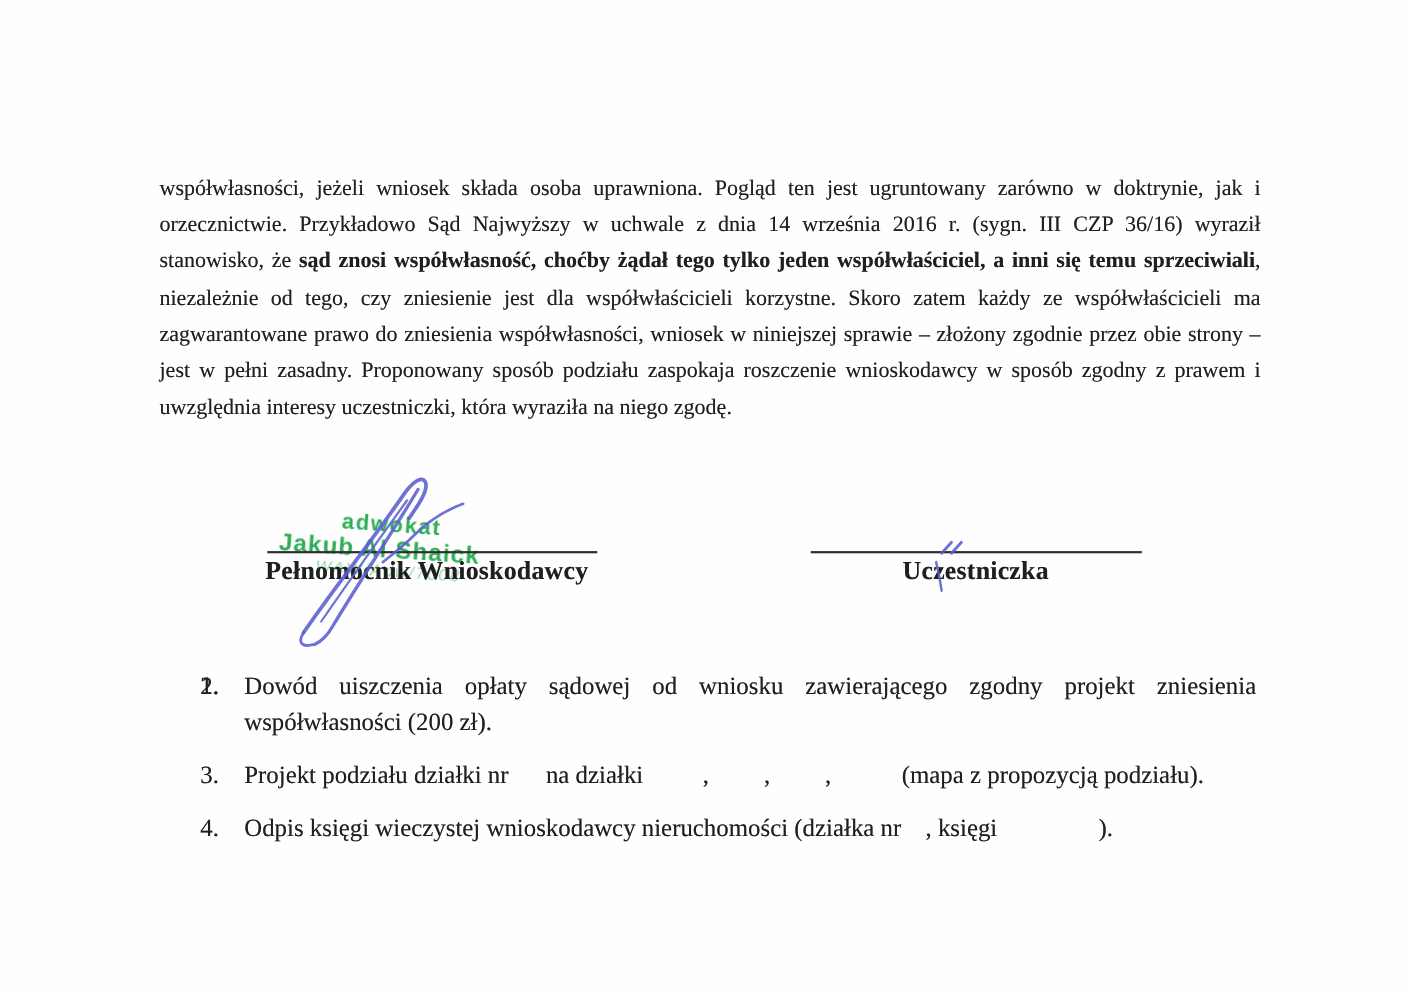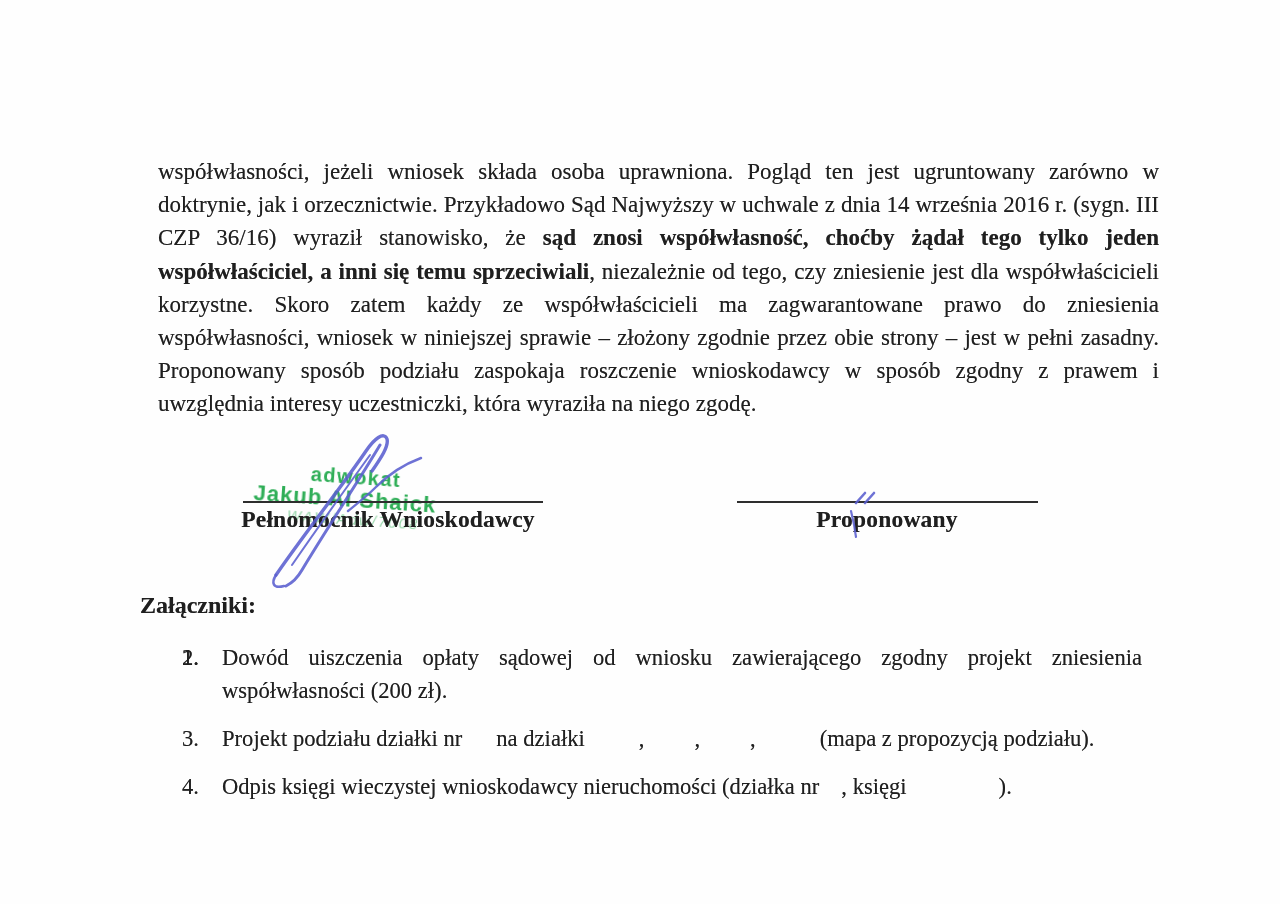--- a/index.html
+++ b/index.html
@@ -10,22 +10,22 @@
   html,body{margin:0;padding:0;background:#ffffff;}
   body{
     width:1280px;height:904px;position:relative;overflow:hidden;
     font-family:"Liberation Serif","DejaVu Serif",serif;
     color:var(--ink);
   }
   .page{position:absolute;inset:0;background:#fefefe;}
 
   
   .main-paragraph{
-    position:absolute;left:158px;top:155px;width:1001px;
-    font-size:23px;line-height:33.2px;text-align:justify;
+    position:absolute;left:145px;top:155px;width:1001px;
+    font-size:20px;line-height:33.2px;text-align:justify;
     color:var(--ink);
     text-shadow:0 0 0.5px rgba(25,25,25,.55);
   }
   .main-paragraph .b{font-weight:700;}
 
   
   .sig-line{
     position:absolute;height:2px;background:#2e2e2e;top:501px;
   }
   .sig-line.left{left:243px;width:300px;}
@@ -79,38 +79,37 @@
   <div class="stamp">
     <div class="s1">adwokat</div>
     <div class="s2">Jakub Al Shaick</div>
     <div class="s3">WAW/Adw/7008</div>
   </div>
 
   <div class="sig-line left"></div>
   <div class="sig-line right"></div>
 
   <div class="sig-label left">Pełnomocnik Wnioskodawcy</div>
-  <div class="sig-label right">Proponowany</div>
+  <div class="sig-label right">Uczestniczka</div>
 
   <svg class="pen-svg" style="left:240px;top:425px;" width="260" height="175" viewBox="0 0 260 175">
     <path d="M 36 150 C 62 112, 100 64, 126 26 C 134 14, 144 6, 147 14 C 149 21, 141 33, 132 46" stroke-width="3.4"></path>
     <path d="M 140 20 C 116 60, 86 105, 62 145 C 58 152, 52 158, 46 161" stroke-width="3"></path>
     <path d="M 181 33 C 162 40, 146 52, 136 62 C 127 71, 118 78, 108 86" stroke-width="2.4"></path>
     <path d="M 36 150 C 31 158, 33 164, 44 161" stroke-width="2.6"></path>
     <path d="M 52 140 C 74 108, 104 66, 130 30" stroke-width="2"></path>
   </svg>
 
   <svg class="pen-svg" style="left:835px;top:483px;" width="70" height="60" viewBox="0 0 70 60">
     <path d="M 21 20 L 30 10" stroke-width="2.6"></path>
     <path d="M 30 20 L 39 10" stroke-width="2.6"></path>
     <path d="M 16 28 C 18 36, 20 46, 21 54" stroke-width="2.2"></path>
   </svg>
 
   <div class="attachments">
-    <div class="att-heading">Załączniki:</div>
     <div>
         <div class="att-item"><span class="att-num">1.</span></div>
         <div class="att-item"><span class="att-num">2.</span><span>Dowód uiszczenia opłaty sądowej od wniosku zawierającego zgodny projekt zniesienia współwłasności (200 zł).</span></div>
         <div class="att-item"><span class="att-num">3.</span><span>Projekt podziału działki nr</span><span class="gap" style="width: 34px;"></span><span>na działki</span><span class="gap" style="width: 54px;"></span><span>,</span><span class="gap" style="width: 50px;"></span><span>,</span><span class="gap" style="width: 50px;"></span><span>,</span><span class="gap" style="width: 64px;"></span><span>(mapa z propozycją podziału).</span></div>
         <div class="att-item"><span class="att-num">4.</span><span>Odpis księgi wieczystej wnioskodawcy nieruchomości (działka nr</span><span class="gap" style="width: 22px;"></span><span>, księgi</span><span class="gap" style="width: 92px;"></span><span>).</span></div>
       </div>
   </div>
 
 </div>
 

